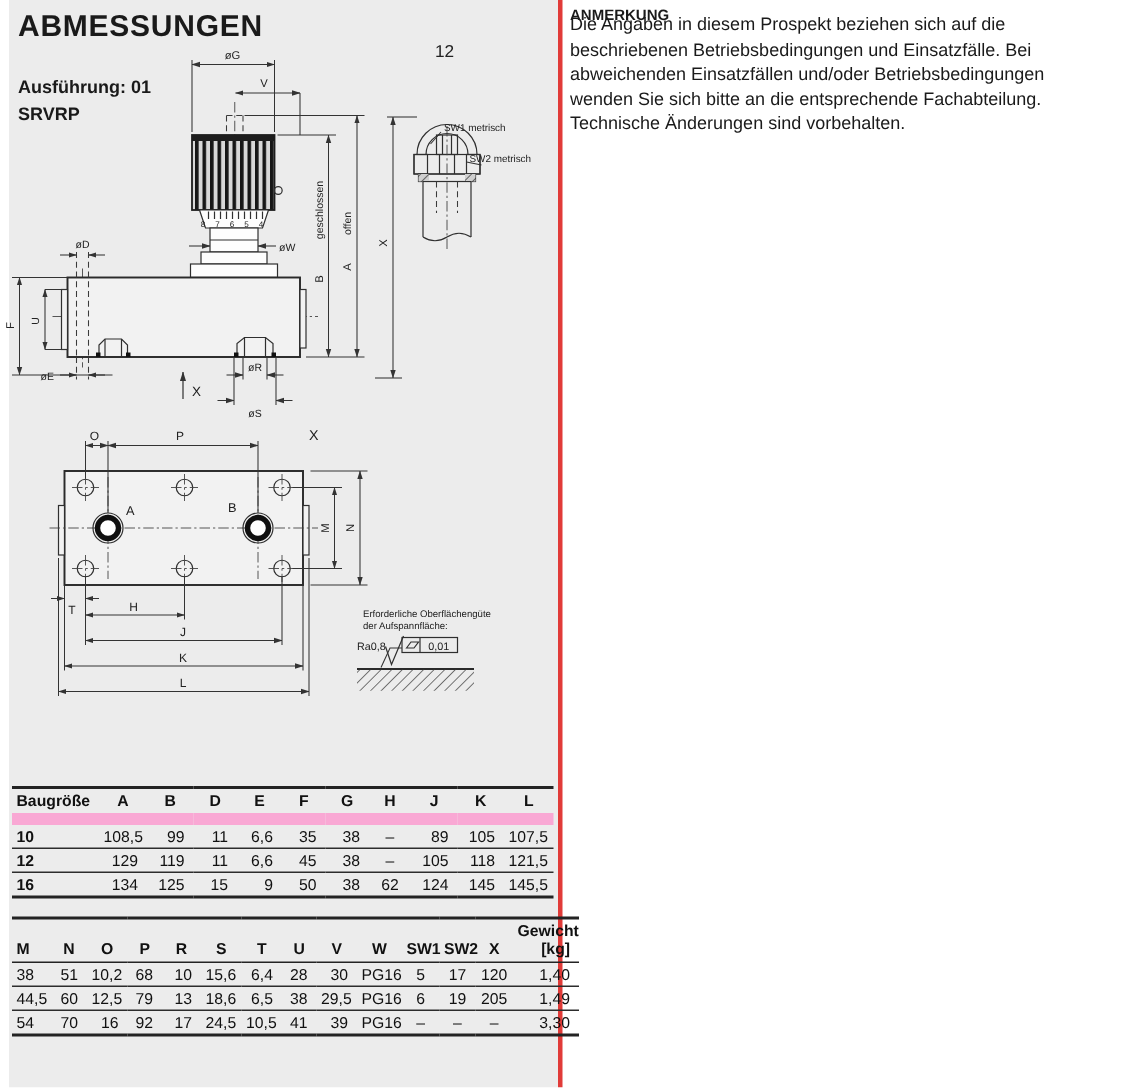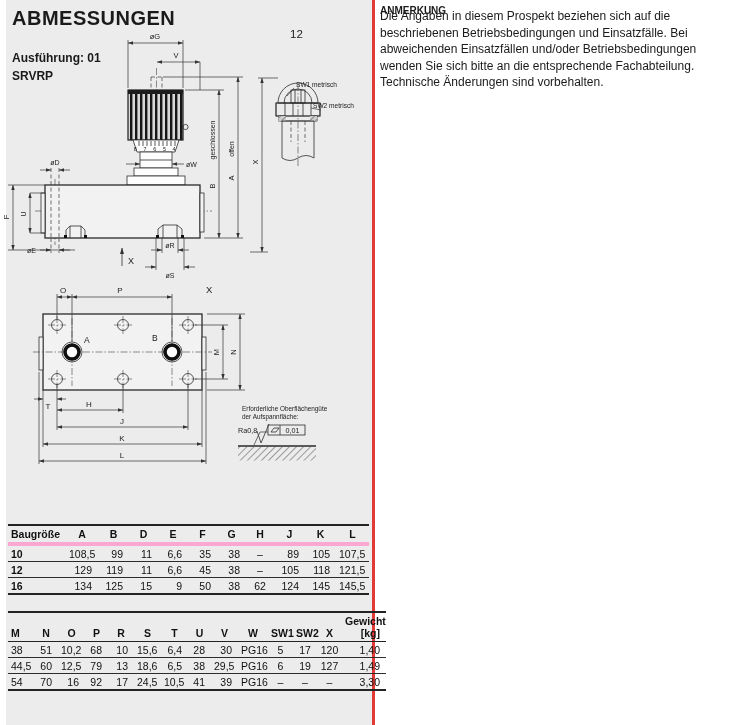--- a/index.html
+++ b/index.html
@@ -30,21 +30,21 @@
   .fillbody{fill:#f2f2f2;}
   .fillwhite{fill:#fdfdfd;}
 
   
   table.dimtable{position:absolute;border-collapse:collapse;table-layout:fixed;
     font-size:10.5px;color:#111;background:transparent;}
   #table1{top:524px;left:8px;width:361px;border-top:2.5px solid #232323;border-bottom:2.5px solid #232323;}
   #table2{top:611px;left:8px;width:361px;border-top:2.5px solid #232323;border-bottom:2.5px solid #232323;}
   .dimtable th{font-weight:bold;padding:2px 3px;vertical-align:bottom;}
   .dimtable td{padding:1px 3px;height:13px;}
-  #table1 thead tr{border-bottom:4px solid #f9a8d4;}
+  #table1 thead tr{border-bottom:8px solid #f9a8d4;}
   #table2 thead tr{border-bottom:1.8px solid #232323;}
   .dimtable tbody tr{border-bottom:1.6px solid #2c2c2c;}
   .dimtable tbody tr:last-child{border-bottom:none;}
   .al-l{text-align:left;}
   .al-r{text-align:right;padding-right:6px !important;}
   .al-c{text-align:center;}
   .bold{font-weight:bold;}
   .unit{font-weight:bold;display:block;}
 </style>
 </head>
@@ -451,21 +451,21 @@
         <td class="al-r">12,5</td>
         <td class="al-r">79</td>
         <td class="al-r">13</td>
         <td class="al-r">18,6</td>
         <td class="al-r">6,5</td>
         <td class="al-r">38</td>
         <td class="al-r">29,5</td>
         <td class="al-c">PG16</td>
         <td class="al-c">6</td>
         <td class="al-c">19</td>
-        <td class="al-c">127</td>
+        <td class="al-c">205</td>
         <td class="al-r">1,49</td>
       </tr>
       <tr>
         <td class="al-l">54</td>
         <td class="al-r">70</td>
         <td class="al-r">16</td>
         <td class="al-r">92</td>
         <td class="al-r">17</td>
         <td class="al-r">24,5</td>
         <td class="al-r">10,5</td>

